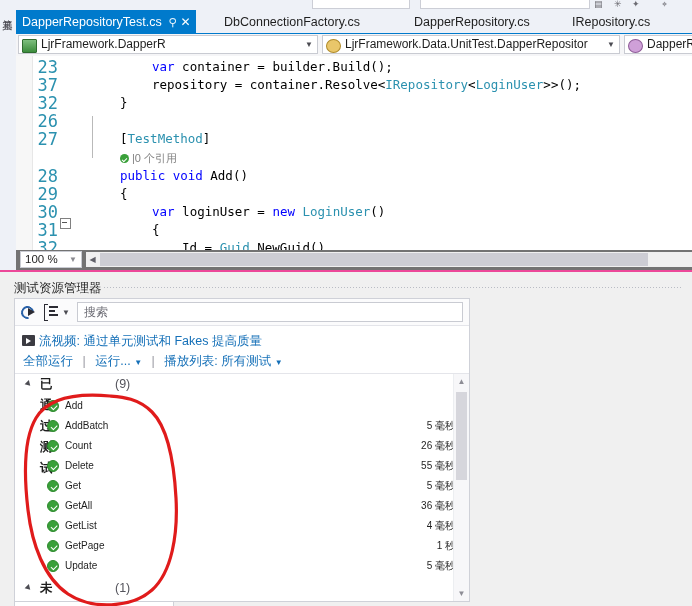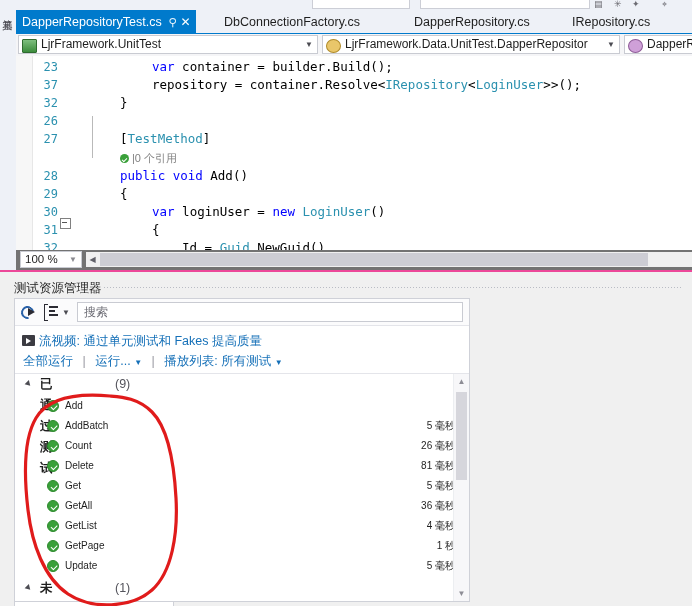--- a/index.html
+++ b/index.html
@@ -49,21 +49,21 @@
   .ico-method{background:#cfa0d8;border:1px solid #8e5c98;border-radius:50%;}
 
   
   .editor{position:absolute;left:16px;top:56px;width:676px;height:194px;background:#ffffff;
           overflow:hidden;}
   .ed-leftmargin{position:absolute;left:0;top:0;width:16px;height:194px;background:#f7f7f7;
                  border-right:1px solid #e7e7e7;}
   .codearea{position:absolute;left:0;top:0;width:676px;height:194px;
             font-family:"DejaVu Sans Mono","Liberation Mono",monospace;font-size:12.5px;}
   .lnum{position:absolute;left:18px;width:24px;text-align:right;color:#2b91af;
-        font-family:"DejaVu Sans Mono","Liberation Mono",monospace;font-size:12px;
+        font-family:"DejaVu Sans Mono","Liberation Mono",monospace;font-size:17px;
         height:18px;line-height:18px;}
   .ctext{position:absolute;left:56px;height:18px;line-height:18px;white-space:pre;
          font-family:"DejaVu Sans Mono","Liberation Mono",monospace;font-size:12.5px;color:#000;}
   .k{color:#0000ff;}
   .t{color:#2b91af;}
   .outline-guide{position:absolute;left:76px;top:60px;width:1px;height:42px;background:#b9b9b9;}
   .fold-box{position:absolute;left:44px;top:162px;width:9px;height:9px;border:1px solid #808080;
             background:#fff;}
   .fold-box:after{content:"";position:absolute;left:1px;top:3px;width:5px;height:1px;background:#555;}
   .cref{position:absolute;left:56px;height:16px;line-height:16px;font-size:11px;color:#808080;
@@ -181,21 +181,21 @@
     </div>
     <div class="tab" style="left:550px;">
       <span>IRepository.cs</span>
     </div>
   </div>
   <div class="tab-underline"></div>
 
   <div class="navbar">
     <div class="nav-combo" style="left:2px;width:300px;">
       <span class="nc-icon ico-proj"></span>
-      <span class="nc-text">LjrFramework.UnitTest</span>
+      <span class="nc-text">LjrFramework.DapperR</span>
       <span class="nc-arrow">▼</span>
     </div>
     <div class="nav-combo" style="left:306px;width:298px;">
       <span class="nc-icon ico-class"></span>
       <span class="nc-text">LjrFramework.Data.UnitTest.DapperRepositor</span>
       <span class="nc-arrow">▼</span>
     </div>
     <div class="nav-combo" style="left:608px;width:84px;border-right:none;">
       <span class="nc-icon ico-method"></span>
       <span class="nc-text">DapperR</span>
@@ -309,21 +309,21 @@
           <span class="dur">5 毫秒</span>
         </div>
         <div class="te-row" style="top:62px;">
           <span class="pass"></span>
           <span class="nm">Count</span>
           <span class="dur">26 毫秒</span>
         </div>
         <div class="te-row" style="top:82px;">
           <span class="pass"></span>
           <span class="nm">Delete</span>
-          <span class="dur">81 毫秒</span>
+          <span class="dur">55 毫秒</span>
         </div>
         <div class="te-row" style="top:102px;">
           <span class="pass"></span>
           <span class="nm">Get</span>
           <span class="dur">5 毫秒</span>
         </div>
         <div class="te-row" style="top:122px;">
           <span class="pass"></span>
           <span class="nm">GetAll</span>
           <span class="dur">36 毫秒</span>

